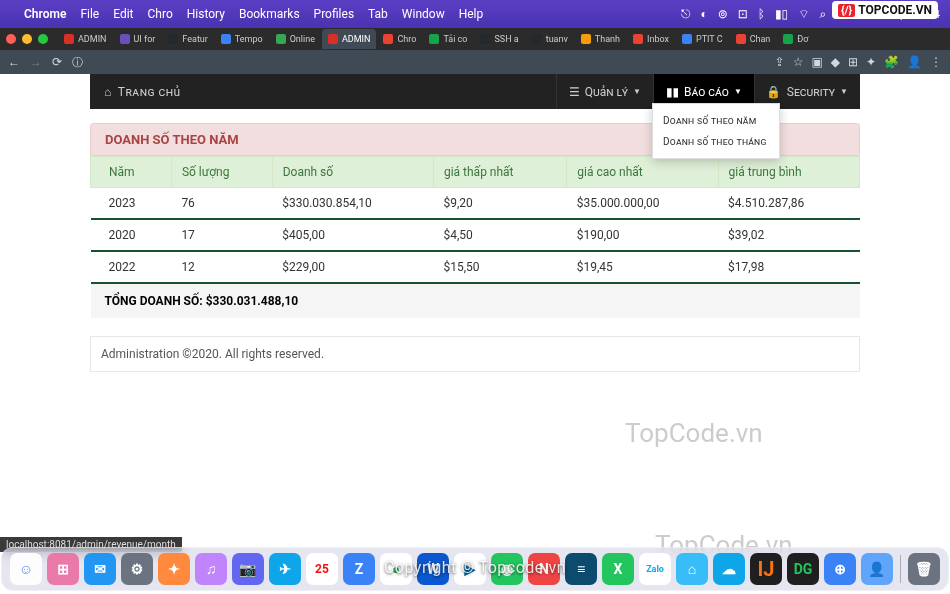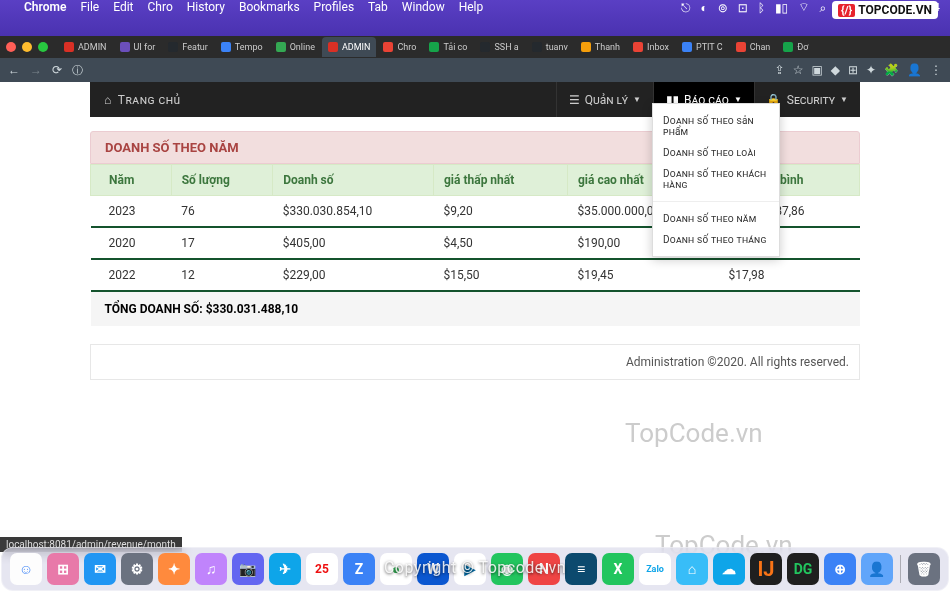--- a/index.html
+++ b/index.html
@@ -1,19 +1,19 @@
 <!DOCTYPE html>
 <html><head>
 <meta charset="utf-8">
 <style>
 *{margin:0;padding:0;box-sizing:border-box;font-family:-apple-system,BlinkMacSystemFont,"Segoe UI",Roboto,Arial,sans-serif}
 body{width:950px;height:594px;background:#fff;overflow:hidden;position:relative}
 
 
-.mac-menubar{height:36px;background:linear-gradient(180deg,#5a3fc4,#4a32b0);display:flex;align-items:flex-start;padding:0 10px;color:#fff;font-size:12px;gap:14px}
+.mac-menubar{height:28px;background:linear-gradient(180deg,#5a3fc4,#4a32b0);display:flex;align-items:center;padding:0 10px;color:#fff;font-size:12px;gap:14px}
 .mac-menubar .apple{font-size:13px}
 .mac-menubar .app-name{font-weight:600}
 .mac-menubar .spacer{flex:1}
 .mac-menubar .right{display:flex;align-items:center;gap:10px;font-size:11px}
 .mac-menubar .right .ico{font-size:12px}
 
 
 .tab-strip{height:22px;background:#2b2b2b;display:flex;align-items:center;padding:0 6px;gap:2px;overflow:hidden}
 .traffic{display:flex;gap:6px;margin-right:8px}
 .traffic span{width:10px;height:10px;border-radius:50%}
@@ -35,27 +35,27 @@
 .app-nav .home{padding:0 14px;display:flex;align-items:center;gap:6px;font-variant:small-caps;letter-spacing:.5px}
 .app-nav .spacer{flex:1}
 .app-nav .menu-item{padding:0 12px;display:flex;align-items:center;gap:5px;height:35px;cursor:pointer;border-left:1px solid #333}
 .app-nav .menu-item.active{background:#000;color:#fff}
 .app-nav .caret{font-size:8px}
 
 
 .content{margin:14px 90px 0}
 .panel-header{background:#f2dede;color:#a94442;padding:8px 14px;font-weight:700;font-size:13px;border:1px solid #ebccd1;border-radius:3px 3px 0 0}
 .table{width:100%;border-collapse:collapse;font-size:12px}
-.table thead th{background:#dff0d8;color:#3c763d;padding:8px 10px;text-align:left;border:1px solid #d6e9c6;font-weight:700}
+.table thead th{background:#dff0d8;color:#3c763d;padding:8px 10px;text-align:left;border:1px solid #d6e9c6;font-weight:400}
 .table thead th:first-child{padding-left:18px}
 .table tbody td{padding:8px 10px;border-bottom:2px solid #14532d;color:#333}
 .table tbody td:first-child{padding-left:18px}
 .table tfoot td{background:#f5f5f5;padding:10px 14px;font-weight:700;font-size:12px}
 
-.footer{margin:18px 90px 0;border:1px solid #e7e7e7;padding:10px;text-align:right;font-size:12px;color:#555;background:#fff}
+.footer{margin:18px 90px 0;border:1px solid #e7e7e7;padding:10px;text-align:left;font-size:12px;color:#555;background:#fff}
 
 
 .dropdown{position:absolute;top:103px;right:170px;width:128px;background:#fff;box-shadow:0 3px 10px rgba(0,0,0,.2);border:1px solid #ddd;font-size:10px}
 .dropdown .grp{padding:6px 0}
 .dropdown .grp+.grp{border-top:1px solid #eee}
 .dropdown .item{padding:5px 10px;color:#333;cursor:pointer;font-variant:small-caps;letter-spacing:.2px}
 
 
 .wm{position:absolute;color:#ccc;font-size:26px;font-weight:400;pointer-events:none}
 .wm1{left:625px;top:418px}
@@ -261,25 +261,20 @@
             <td colspan="6">TỔNG DOANH SỐ: $330.031.488,10</td>
           </tr>
         </tfoot>
     </table>
   </div>
 
   <div class="footer">Administration ©2020. All rights reserved.</div>
 </div>
 
 <div class="dropdown">
-  <div class="grp" id="dd-g2">
-      <div class="item">Doanh số theo sản phẩm</div>
-      <div class="item">Doanh số theo loài</div>
-      <div class="item">Doanh số theo khách hàng</div>
-    </div>
   <div class="grp" id="dd-g3">
       <div class="item">Doanh số theo năm</div>
       <div class="item">Doanh số theo tháng</div>
     </div>
 </div>
 
 <div class="wm wm1">TopCode.vn</div>
 <div class="wm wm2">TopCode.vn</div>
 <div class="copyright-wm">Copyright © Topcode.vn</div>
 <div class="topcode-badge">

